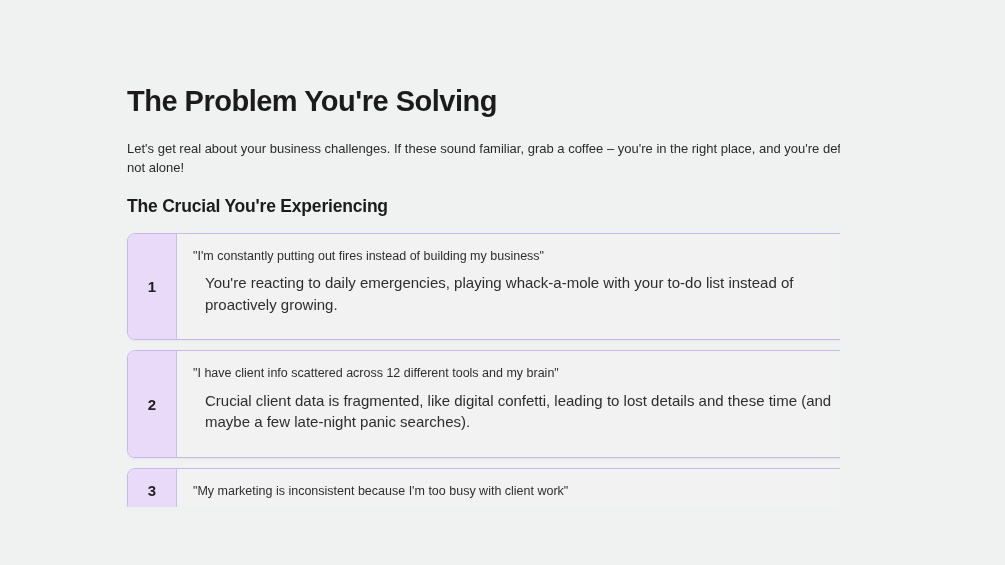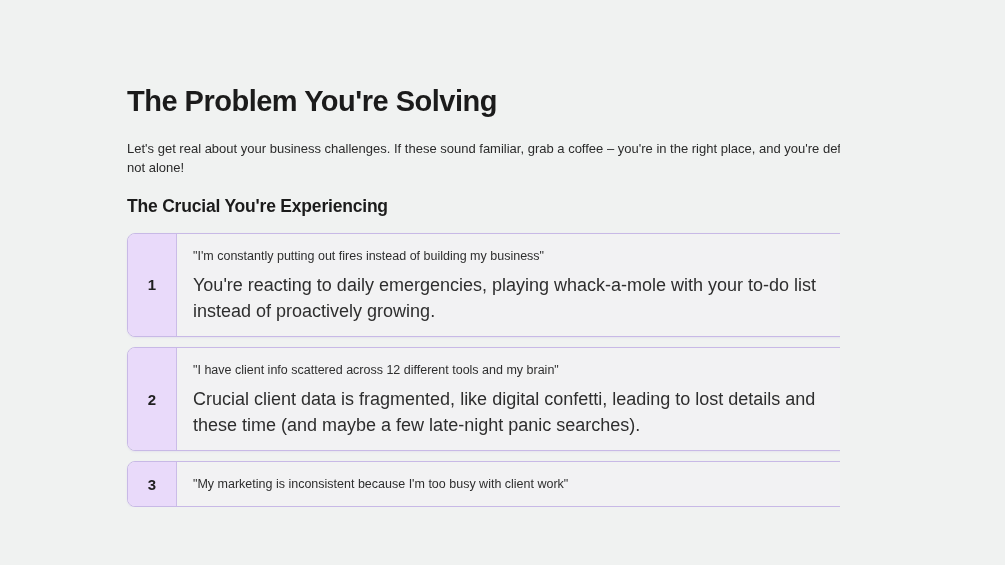--- a/index.html
+++ b/index.html
@@ -76,23 +76,23 @@
     flex: 1 1 auto;
     padding: 13px 18px 12px 16px;
   }
   .symptom-quote {
     margin: 0;
     font-size: 12.5px;
     line-height: 1.45;
     color: #2e2e2e;
   }
   .symptom-desc {
-    margin: 0;
+    margin: 12px;
     margin-top: 7px;
-    font-size: 18px;
+    font-size: 15px;
     line-height: 1.45;
     color: #2e2e2e;
   }
 </style>
 </head>
 <body>
 
 <div class="viewport-clip">
   <div class="content-col">
 

